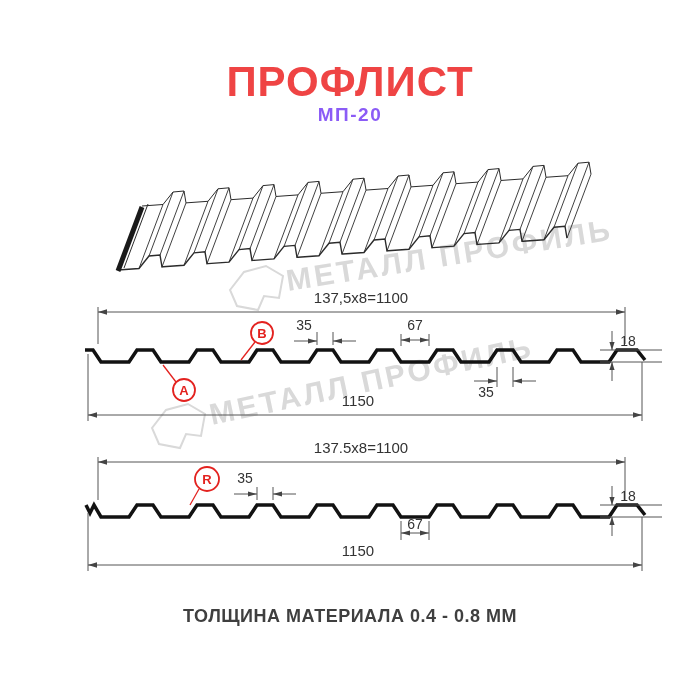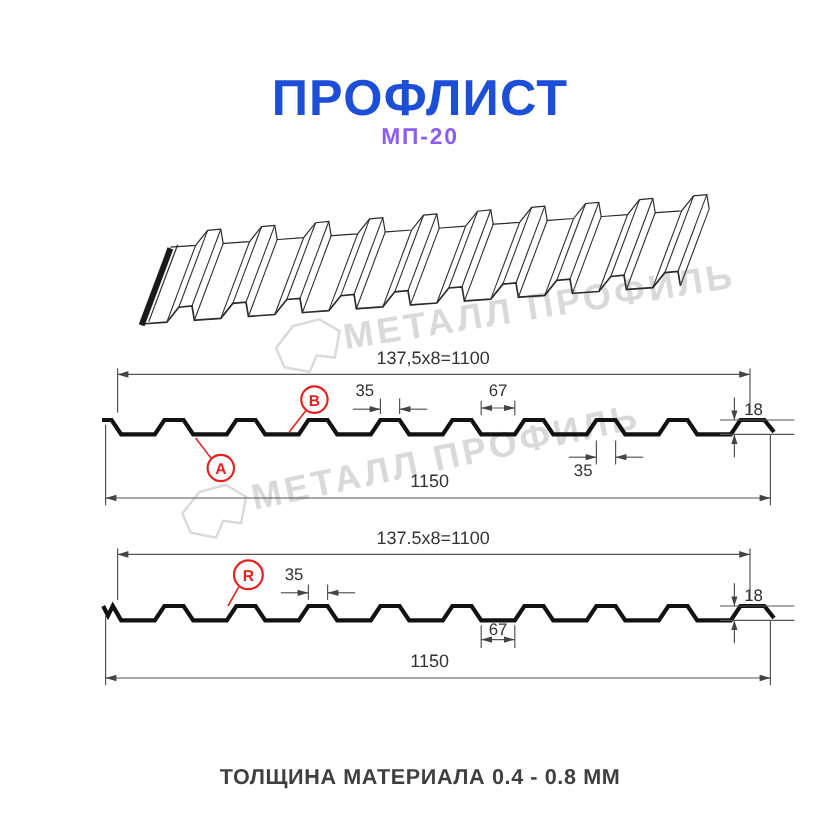--- a/index.html
+++ b/index.html
@@ -1,23 +1,23 @@
 <!DOCTYPE html>
 <html><head>
 <meta charset="utf-8">
 <style>
   html,body{margin:0;padding:0;background:#fff;}
   #canvas{position:relative;width:700px;height:700px;background:#fff;overflow:hidden;
           font-family:"Liberation Sans",sans-serif;}
   .title{position:absolute;top:58px;left:0;width:700px;text-align:center;
-         font-size:42px;font-weight:800;letter-spacing:1px;color:#1d4ed8;}
+         font-size:42px;font-weight:800;letter-spacing:1px;color:#ef4444;}
   .subtitle{position:absolute;top:104px;left:0;width:700px;text-align:center;
          font-size:19px;font-weight:700;letter-spacing:1.5px;color:#8b5cf6;}
   .footer{position:absolute;top:606px;left:0;width:700px;text-align:center;
-         font-size:18px;font-weight:600;letter-spacing:.5px;color:#3f3f3f;margin-top:31px;}
+         font-size:18px;font-weight:600;letter-spacing:.5px;color:#3f3f3f;}
   svg{position:absolute;left:0;top:0;}
   svg text{font-family:"Liberation Sans",sans-serif;fill:#333;}
   .dimlbl{font-size:14px;text-anchor:middle;}
   .dimlbl-lg{font-size:15px;text-anchor:middle;}
   .redlbl{fill:#e3221f;font-weight:bold;font-size:13px;text-anchor:middle;}
   .profile{fill:none;stroke:#121212;stroke-width:3.5;stroke-linejoin:miter;}
   .thin{stroke:#555;stroke-width:1;fill:none;}
   .arrow{fill:#444;stroke:none;}
   .red{stroke:#e3221f;fill:none;}
   .wm{fill:#d9d9d9;font-size:30px;font-weight:bold;letter-spacing:3px;}

